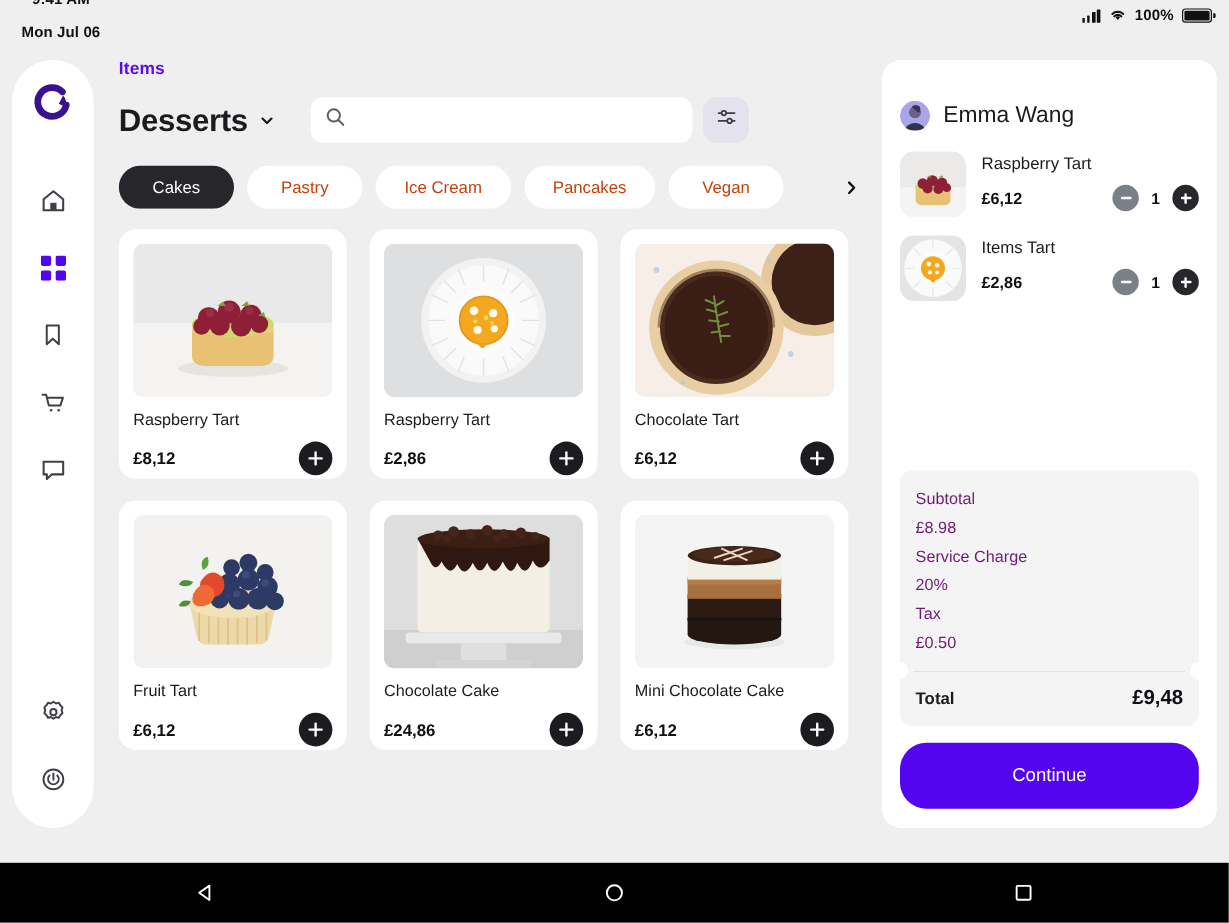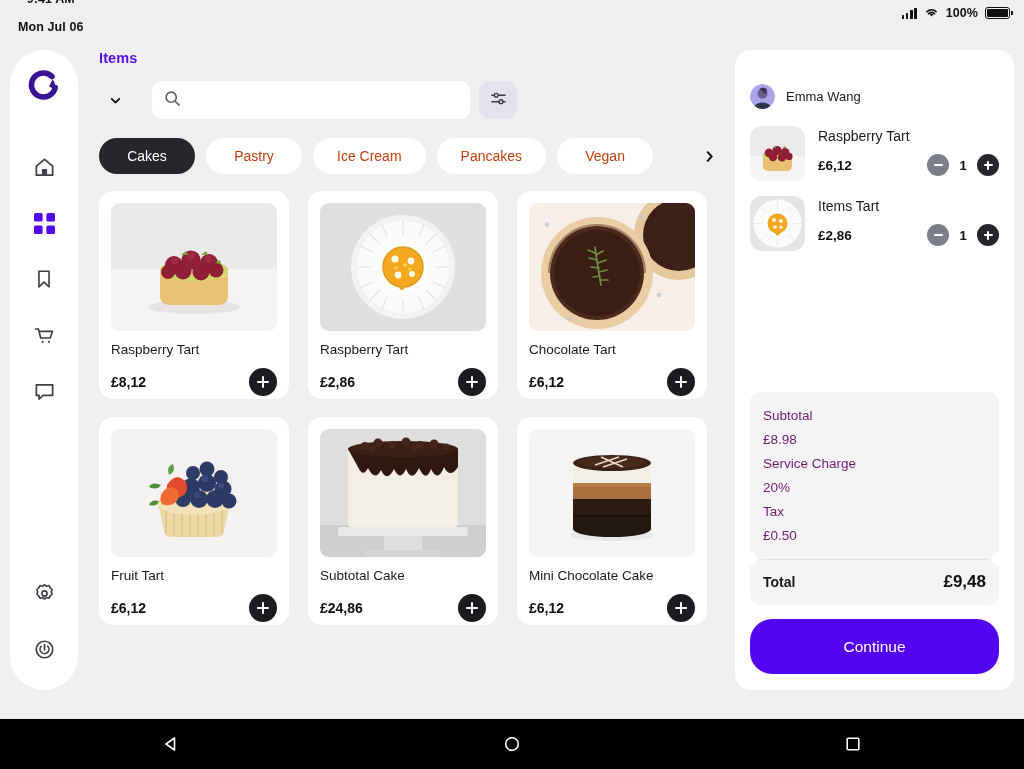--- a/index.html
+++ b/index.html
@@ -237,21 +237,21 @@
   #order-title {
     font-size: 20.5px;
     font-weight: bold;
     color: #101014;
     letter-spacing: -.2px;
   }
   #customer-row {
     margin-top: 16px;
     display: flex; align-items: center; gap: 11px;
   }
-  #customer-name { font-size: 13px; color: #1b1b1f; }
+  #customer-name { font-size: 19px; color: #1b1b1f; }
   .avatar { width: 25px; height: 25px; border-radius: 50%; overflow: hidden; }
   .avatar svg { display: block; }
 
   #order-items { margin-top: 17px; display: flex; flex-direction: column; gap: 15px; }
   .order-item { display: flex; gap: 13px; align-items: flex-start; }
   .oi-thumb { width: 55px; height: 55px; border-radius: 12px; overflow: hidden; flex: 0 0 auto; }
   .oi-thumb svg { display: block; width: 100%; height: 100%; }
   .oi-body { flex: 1; padding-top: 2px; }
   .oi-name { font-size: 14px; color: #1b1b1f; }
   .oi-row { margin-top: 10px; display: flex; align-items: center; justify-content: space-between; }
@@ -416,20 +416,21 @@
         </svg>
       </div>
     </div>
   </div>
 
   <div id="main">
 
     <div id="items-label">Items</div>
 
     <div id="title-row">
+      <span id="category-title">Desserts</span>
       <span id="category-caret">
         <svg width="15" height="15" viewBox="0 0 16 16" fill="none" stroke="#1b1b1f" stroke-width="2" stroke-linecap="round" stroke-linejoin="round">
           <path d="M4 6.2 L8 10.2 L12 6.2"></path>
         </svg>
       </span>
 
       <div id="search-box">
         <span>
           <svg width="17" height="17" viewBox="0 0 18 18" fill="none" stroke="#5c5c66" stroke-width="1.7" stroke-linecap="round">
             <circle cx="7.6" cy="7.6" r="5.4"></circle>
@@ -653,21 +654,21 @@
                 <circle cx="114" cy="15" r="4.5"></circle>
               <circle cx="126" cy="18" r="3.6"></circle>
                 <circle cx="52" cy="20" r="3.4"></circle>
                 <circle cx="94" cy="20" r="3.4"></circle>
             </g>
             <rect x="18" y="98" width="130" height="9" rx="3" fill="#e9e9ea"></rect>
             <rect x="64" y="107" width="38" height="16" fill="#dfdfe0"></rect>
             <rect x="44" y="121" width="78" height="7" rx="3" fill="#d4d4d6"></rect>
           </svg>
         </div>
-        <div class="card-name">Subtotal Cake</div>
+        <div class="card-name">Chocolate Cake</div>
         <div class="card-foot">
           <span class="card-price">£24,86</span>
           <span class="add-btn"></span>
         </div>
       </div>
 
       <div class="card">
         <div class="card-photo">
           <svg viewBox="0 0 166 128" preserveAspectRatio="none">
             <rect width="166" height="128" fill="#f4f4f4"></rect>

